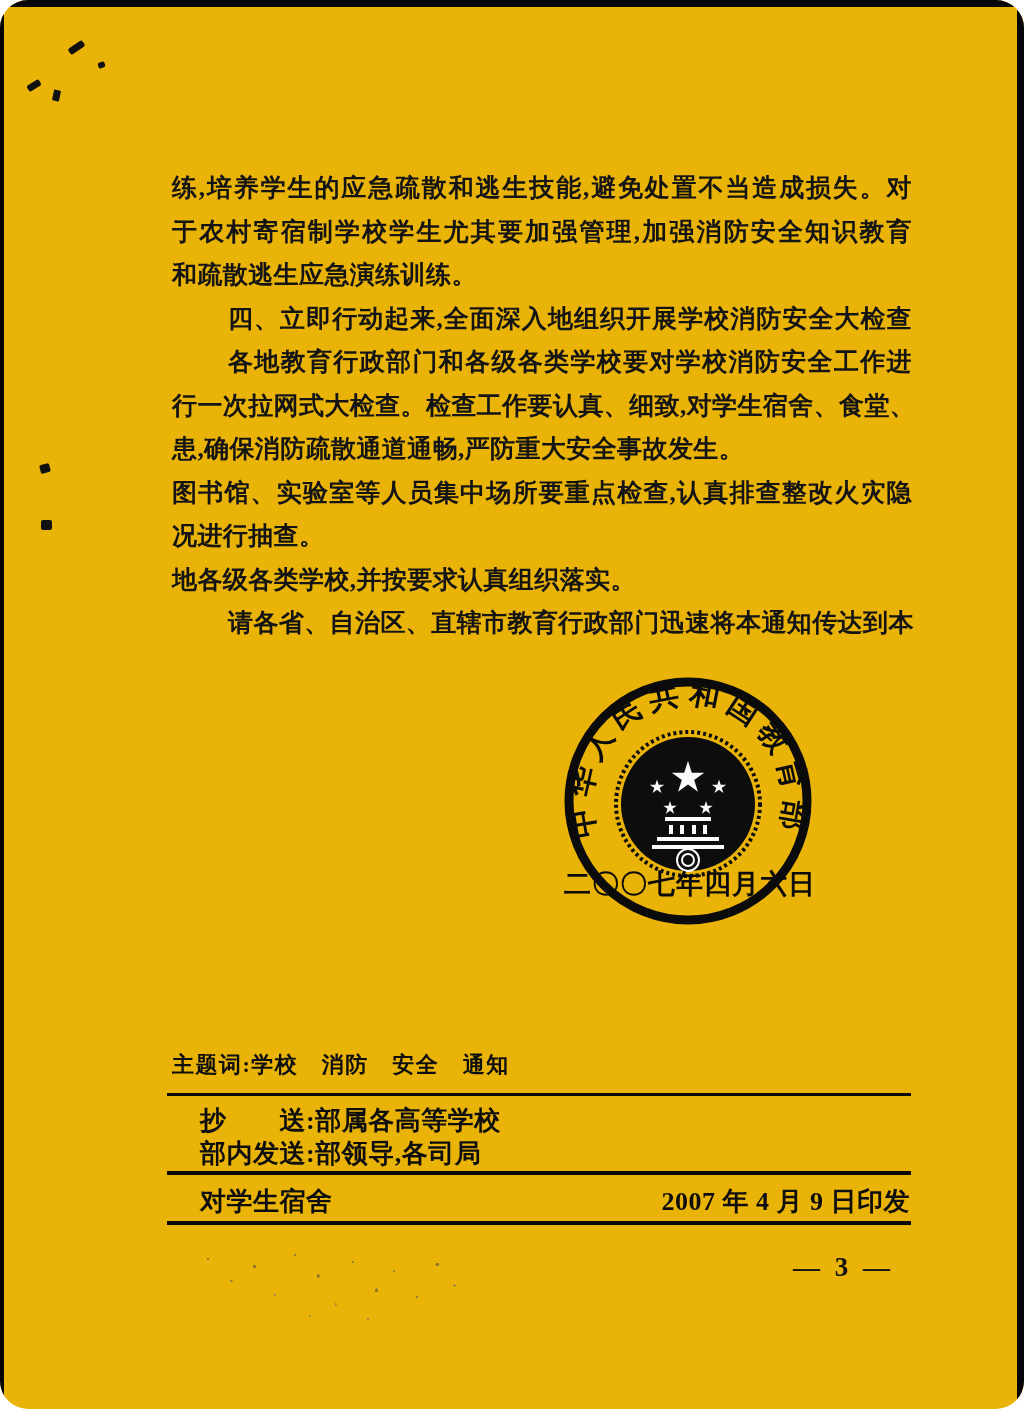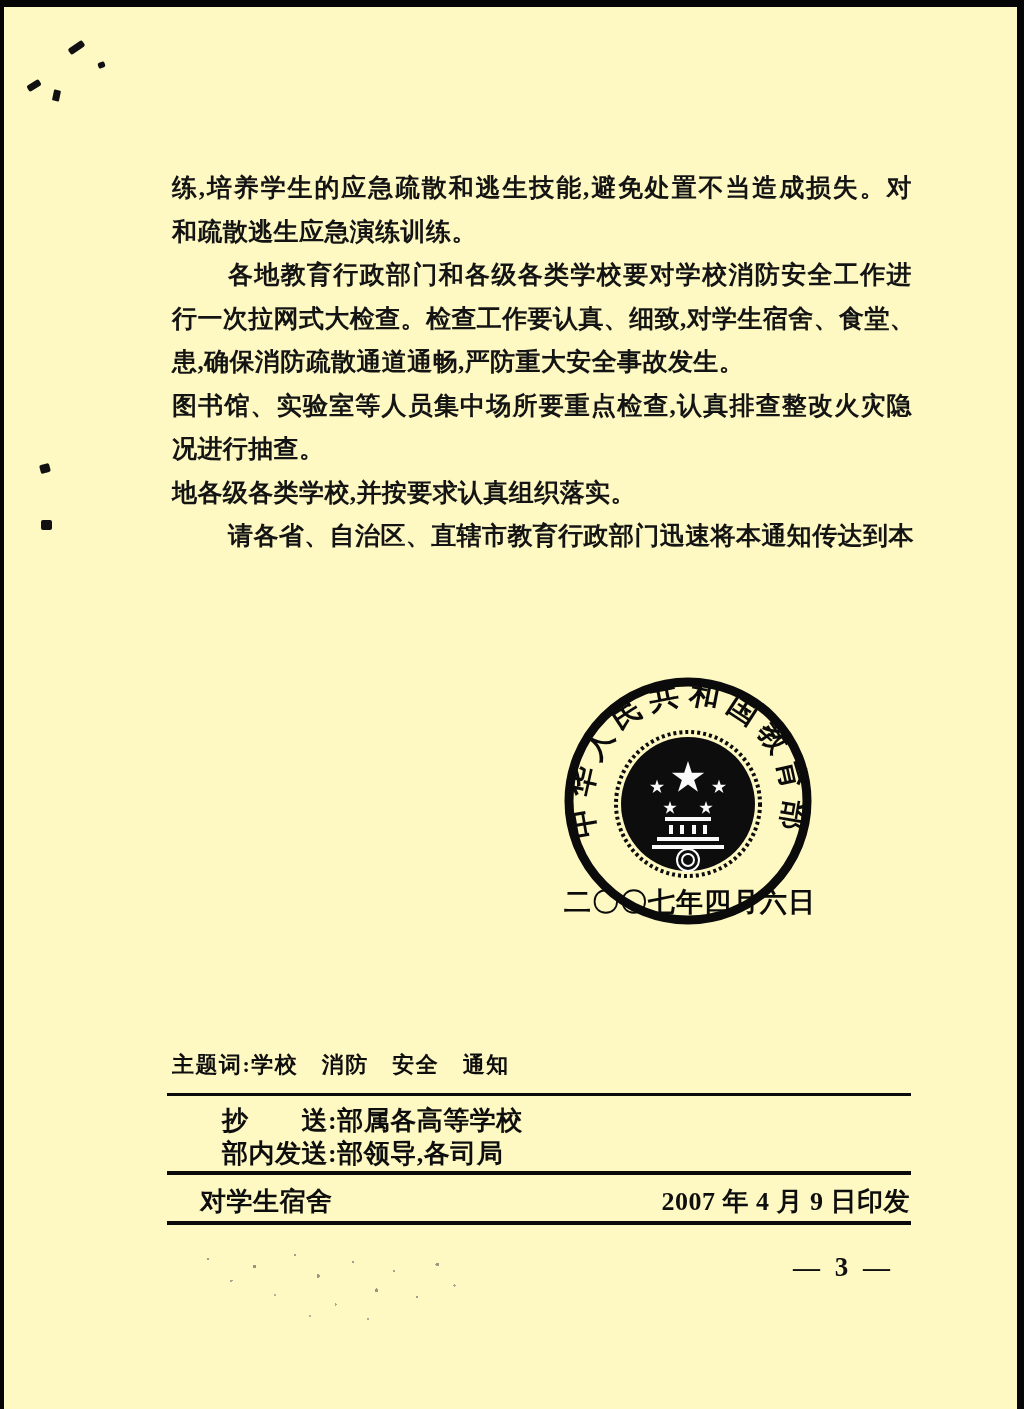--- a/index.html
+++ b/index.html
@@ -1,22 +1,23 @@
 <!DOCTYPE html>
 <html><head>
 <meta charset="utf-8">
 <style>
   html,body{margin:0;padding:0;}
   .page{
     position:relative;
     width:1024px;height:1409px;
-    background:#fef9c3;
+    background:#eab308;
     font-family:"Liberation Serif", serif;
     color:#141414;
     overflow:hidden;
+    border-radius:28px;
   }
   
   .bar-top{position:absolute;left:0;top:0;width:1024px;height:7px;background:#050505;}
   .bar-left{position:absolute;left:0;top:0;width:4px;height:1409px;background:#050505;}
   .bar-right{position:absolute;left:1017px;top:0;width:7px;height:1409px;background:#050505;}
   
   .ink{position:absolute;background:#111;border-radius:2px;}
   .ink-1{left:68px;top:44px;width:17px;height:7px;transform:rotate(-35deg);}
   .ink-2{left:98px;top:62px;width:7px;height:6px;transform:rotate(-20deg);}
   .ink-3{left:27px;top:82px;width:14px;height:7px;transform:rotate(-32deg);}
@@ -34,38 +35,37 @@
     text-align:justify;text-align-last:justify;
     text-justify:inter-character;
     white-space:nowrap;overflow:visible;
   }
   .line.short{text-align-last:left;}
   .line.indent{padding-left:56px;}
   
   .seal{position:absolute;left:556px;top:674px;width:264px;height:258px;}
   .seal svg{display:block;}
   .seal-date{
-    position:absolute;left:562px;top:884px;width:256px;
+    position:absolute;left:562px;top:866px;width:256px;
     font-size:27px;font-weight:700;letter-spacing:1px;
     text-align:center;color:#0b0b0b;
   }
   
   .keywords{
     position:absolute;left:172px;top:1050px;
     font-size:22px;font-weight:700;letter-spacing:1.5px;color:#0e0e0e;
   }
   .rule{position:absolute;left:167px;width:744px;background:#0a0a0a;}
   .rule-1{top:1093px;height:3px;}
   .rule-2{top:1171px;height:4px;}
   .rule-3{top:1221px;height:4px;}
   .cc-block{
     position:absolute;left:200px;top:1104px;
     font-size:26px;font-weight:700;line-height:33px;color:#0e0e0e;
     letter-spacing:0.5px;
-    margin-left:22px;
   }
   .footer-row{
     position:absolute;left:200px;top:1184px;width:710px;
     display:flex;justify-content:space-between;align-items:baseline;
     font-size:26px;font-weight:700;color:#0e0e0e;letter-spacing:0.5px;
   }
   .pagenum{
     position:absolute;left:793px;top:1252px;
     font-size:27px;font-weight:700;letter-spacing:4px;color:#111;
     font-family:"Liberation Serif", serif;
@@ -102,21 +102,23 @@
   <div class="bar-right"></div>
   <div class="ink ink-1"></div>
   <div class="ink ink-2"></div>
   <div class="ink ink-3"></div>
   <div class="ink ink-4"></div>
   <div class="ink ink-5"></div>
   <div class="ink ink-6"></div>
 
   <div class="doc-body">
     <div class="line">练,培养学生的应急疏散和逃生技能,避免处置不当造成损失。对</div>
+    <div class="line">于农村寄宿制学校学生尤其要加强管理,加强消防安全知识教育</div>
     <div class="line short">和疏散逃生应急演练训练。</div>
+    <div class="line indent">四、立即行动起来,全面深入地组织开展学校消防安全大检查</div>
     <div class="line indent">各地教育行政部门和各级各类学校要对学校消防安全工作进</div>
     <div class="line">行一次拉网式大检查。检查工作要认真、细致,对学生宿舍、食堂、</div>
     <div class="line short">患,确保消防疏散通道通畅,严防重大安全事故发生。</div>
     <div class="line">图书馆、实验室等人员集中场所要重点检查,认真排查整改火灾隐</div>
     <div class="line short">况进行抽查。</div>
     <div class="line short">地各级各类学校,并按要求认真组织落实。</div>
     <div class="line indent">请各省、自治区、直辖市教育行政部门迅速将本通知传达到本</div>
   </div>
 
   <div class="seal">

